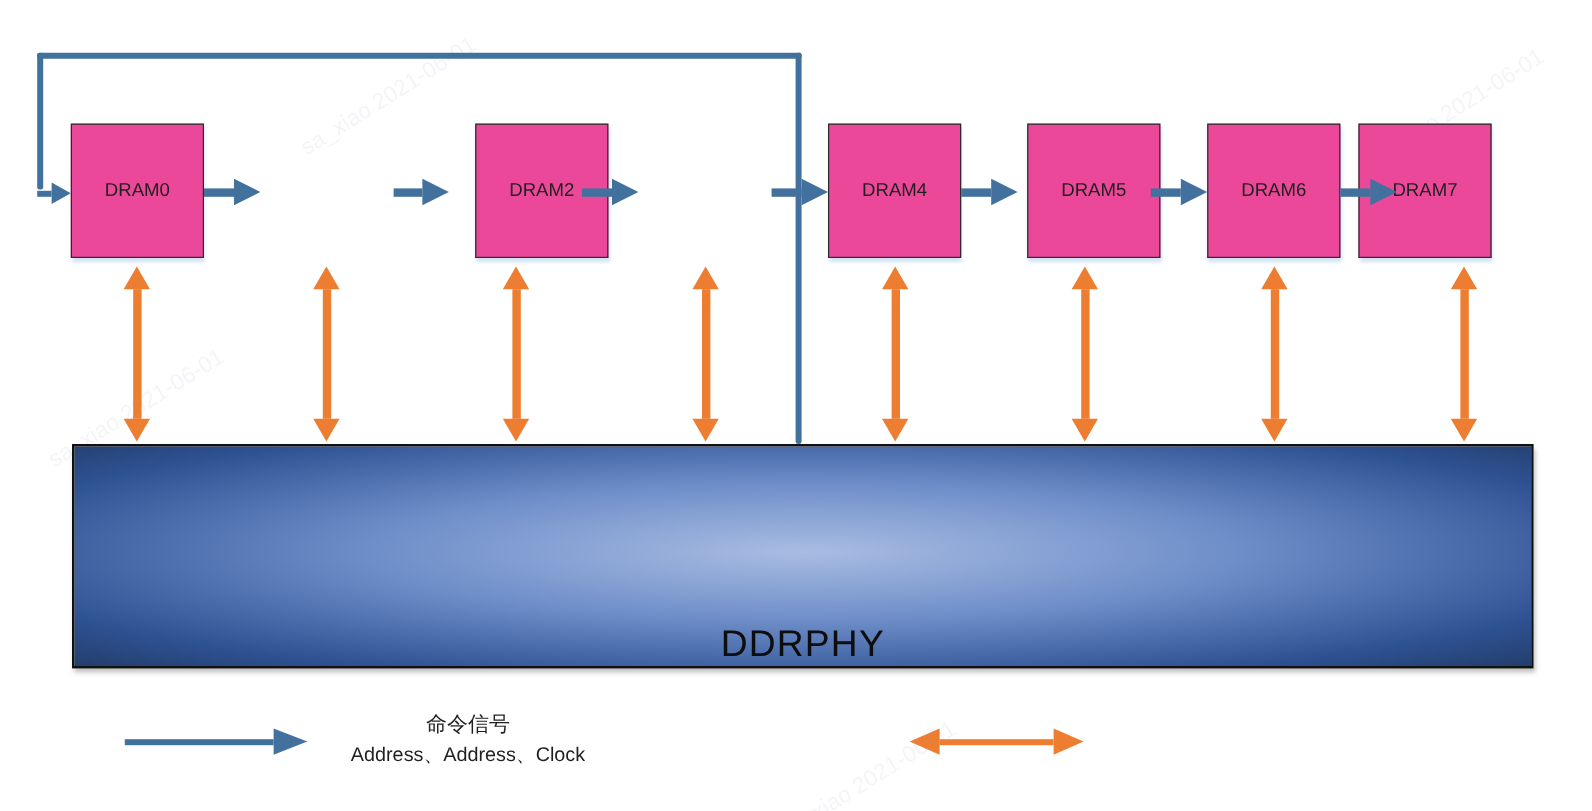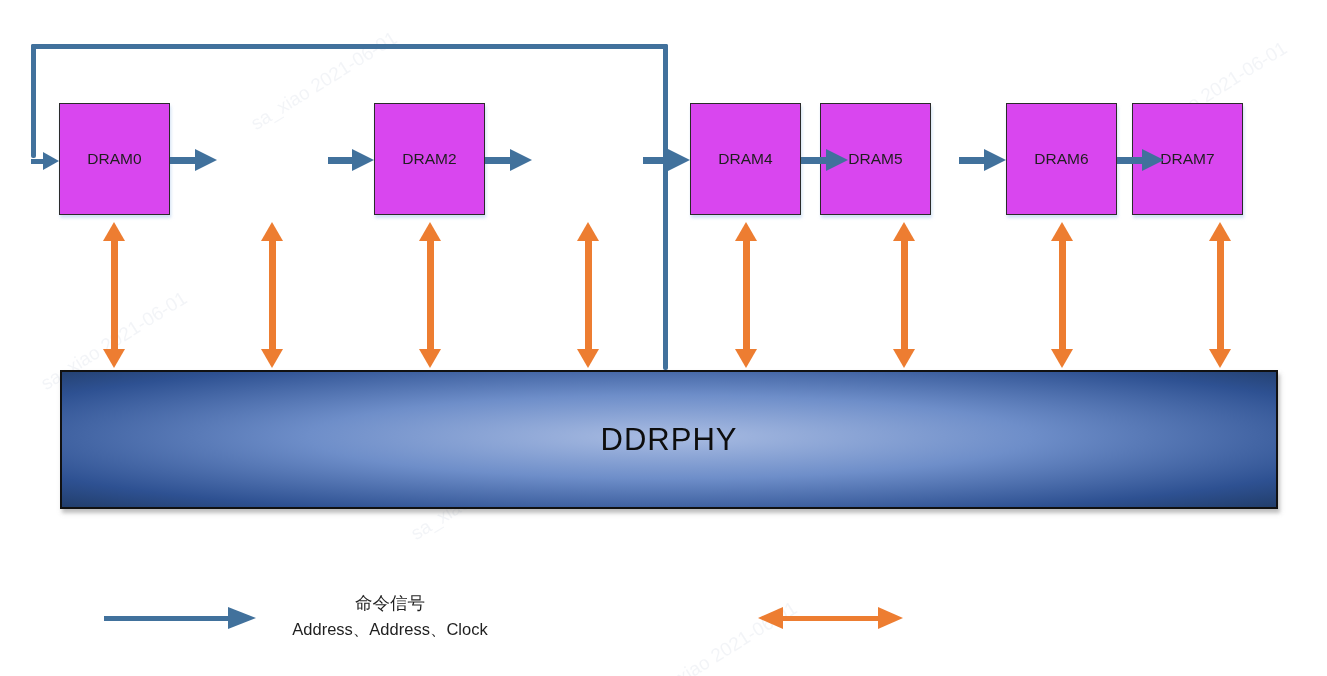--- a/index.html
+++ b/index.html
@@ -9,21 +9,21 @@
     background:#ffffff;
     font-family:"Liberation Sans","DejaVu Sans",sans-serif;
     color:#1f1f1f;
     overflow:hidden;
   }
 
   
   .dram-box{
     position:absolute;
     top:103px;width:111px;height:112px;
-    background:#d946ef;
+    background:#ec4899;
     border:1.6px solid #2b2b2b;
     box-sizing:border-box;
     display:flex;align-items:center;justify-content:center;
     font-size:15.5px;
     box-shadow:1px 3px 3px rgba(170,200,235,0.55);
     z-index:3;
   }
 
   
   .trace{position:absolute;background:var(--command-line);z-index:1;}
@@ -66,29 +66,29 @@
   .varrow .head-down{
     width:0;height:0;
     border-left:11px solid transparent;
     border-right:11px solid transparent;
     border-top:19px solid var(--data-line);
   }
 
   
   .phy{
     position:absolute;
-    left:60px;top:370px;width:1218px;height:139px;
+    left:60px;top:370px;width:1218px;height:187px;
     box-sizing:border-box;
     border:2px solid #111111;
     background:radial-gradient(ellipse farthest-corner at 50% 48%,
       var(--phy-center) 0%,
       var(--phy-mid) 42%,
       var(--phy-edge) 82%,
       var(--phy-corner) 100%);
-    display:flex;align-items:center;justify-content:center;
+    display:flex;align-items:flex-end;justify-content:center;
     box-shadow:2px 4px 4px rgba(125,125,125,0.5);
     z-index:2;
   }
   .phy-label{font-size:31px;color:#0d0d0d;letter-spacing:1px;}
 
   
   .legend-arrow-cmd{
     position:absolute;left:104px;top:607px;width:152px;height:22px;
     display:flex;align-items:center;z-index:2;
   }
@@ -156,27 +156,27 @@
   <div class="trace trace-v-right"></div>
 
   <div class="harrow entry" style="left:31px;width:28px">
     <i class="shaft"></i>
     <i class="head"></i>
   </div>
 
   <div class="dram-box" style="left:59px">
       <span>DRAM0</span>
     </div>
-  <div class="dram-box" style="left:374px">
+  <div class="dram-box" style="left:396px">
       <span>DRAM2</span>
     </div>
   <div class="dram-box" style="left:690px">
       <span>DRAM4</span>
     </div>
-  <div class="dram-box" style="left:820px">
+  <div class="dram-box" style="left:856px">
       <span>DRAM5</span>
     </div>
   <div class="dram-box" style="left:1006px">
       <span>DRAM6</span>
     </div>
   <div class="dram-box" style="left:1132px">
       <span>DRAM7</span>
     </div>
 
   <div class="harrow" style="left:170px;width:47px">

